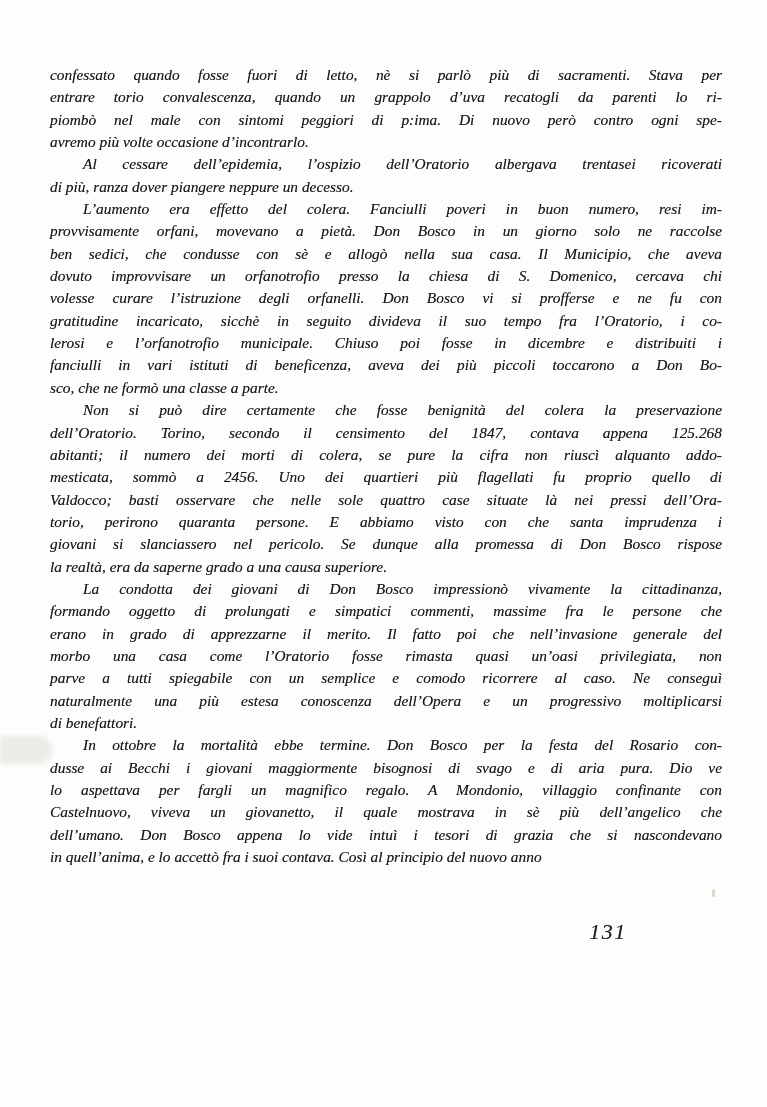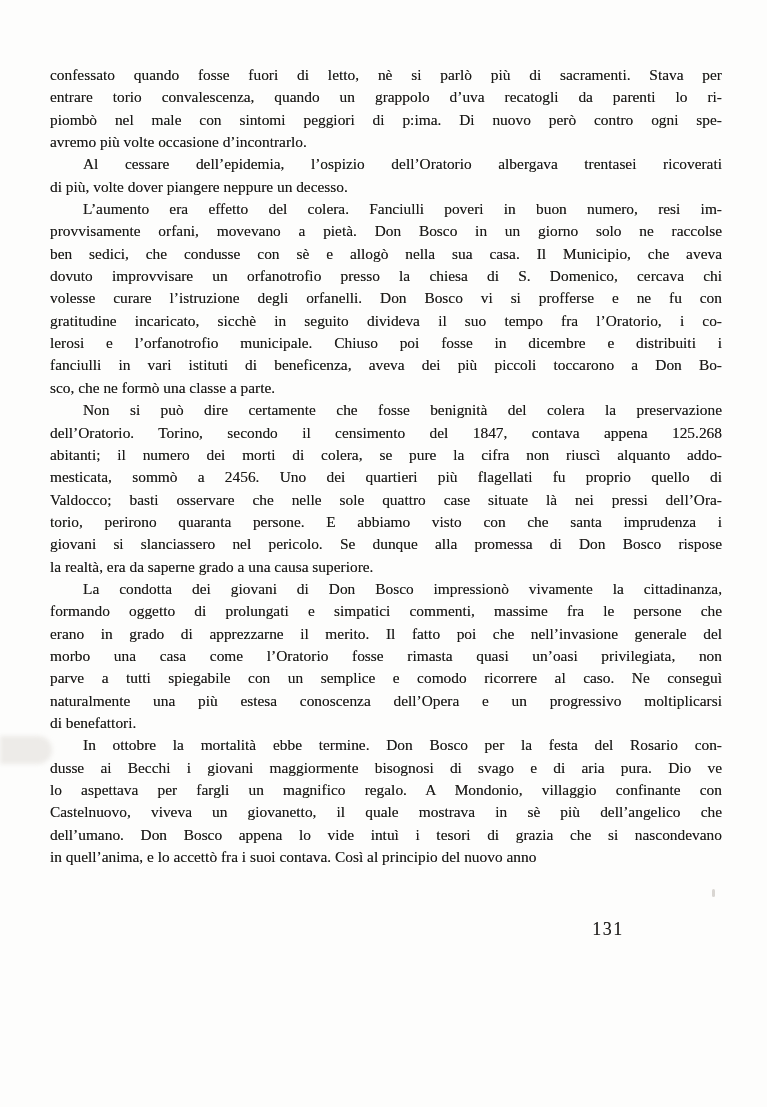--- a/index.html
+++ b/index.html
@@ -11,20 +11,21 @@
     width: 767px;
     height: 1107px;
     position: relative;
     background: #fdfdfc;
     font-family: "Liberation Serif", "DejaVu Serif", serif;
     overflow: hidden;
   }
   .scan-page {
     position: absolute;
     inset: 0;
+    font-style: italic;
   }
   .text-block {
     position: absolute;
     left: 50px;
     top: 64px;
     width: 672px;
     color: #1b1a18;
     font-size: 15.4px;
     line-height: 22.35px;
     text-shadow: 0 0 0.45px rgba(20,18,15,0.55);
@@ -40,21 +41,21 @@
   .line.indent {
     text-indent: 33px;
   }
   .page-number {
     position: absolute;
     left: 586px;
     top: 919px;
     width: 44px;
     text-align: center;
     color: #242220;
-    font-size: 18px;
+    font-size: 22px;
     letter-spacing: 1.5px;
     text-shadow: 0 0 0.4px rgba(20,18,15,0.5);
   }
   
   .smudge {
     position: absolute;
     left: 0;
     top: 736px;
     width: 52px;
     height: 28px;
@@ -77,21 +78,21 @@
 <body style="background: rgb(253, 253, 252);">
 
 <div class="scan-page">
   <div class="smudge"></div>
   <div class="text-block" style="color: rgb(27, 26, 24);">
       <div class="line">confessato quando fosse fuori di letto, nè si parlò più di sacramenti. Stava per</div>
       <div class="line">entrare torio convalescenza, quando un grappolo d’uva recatogli da parenti lo ri-</div>
       <div class="line">piombò nel male con sintomi peggiori di p:ima. Di nuovo però contro ogni spe-</div>
       <div class="line para-end">avremo più volte occasione d’incontrarlo.</div>
       <div class="line indent">Al cessare dell’epidemia, l’ospizio dell’Oratorio albergava trentasei ricoverati</div>
-      <div class="line para-end">di più, volte dover piangere neppure un decesso.</div>
+      <div class="line para-end">di più, ranza dover piangere neppure un decesso.</div>
       <div class="line indent">L’aumento era effetto del colera. Fanciulli poveri in buon numero, resi im-</div>
       <div class="line">provvisamente orfani, movevano a pietà. Don Bosco in un giorno solo ne raccolse</div>
       <div class="line">ben sedici, che condusse con sè e allogò nella sua casa. Il Municipio, che aveva</div>
       <div class="line">dovuto improvvisare un orfanotrofio presso la chiesa di S. Domenico, cercava chi</div>
       <div class="line">volesse curare l’istruzione degli orfanelli. Don Bosco vi si profferse e ne fu con</div>
       <div class="line">gratitudine incaricato, sicchè in seguito divideva il suo tempo fra l’Oratorio, i co-</div>
       <div class="line">lerosi e l’orfanotrofio municipale. Chiuso poi fosse in dicembre e distribuiti i</div>
       <div class="line">fanciulli in vari istituti di beneficenza, aveva dei più piccoli toccarono a Don Bo-</div>
       <div class="line para-end">sco, che ne formò una classe a parte.</div>
       <div class="line indent">Non si può dire certamente che fosse benignità del colera la preservazione</div>

